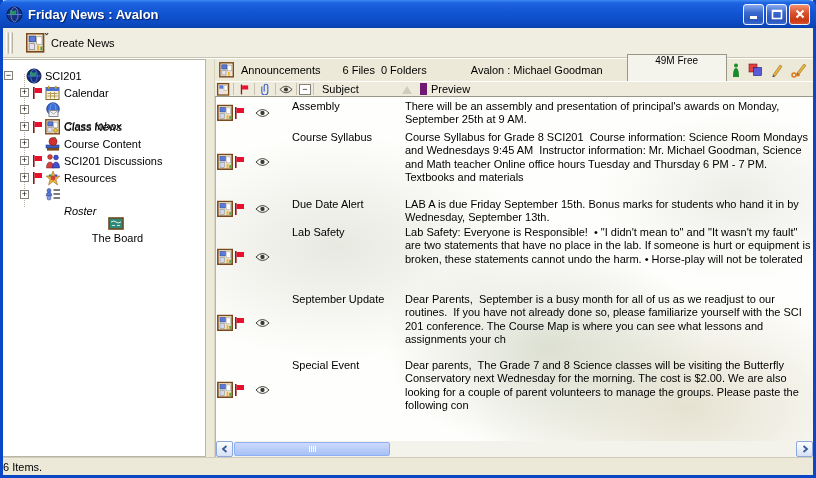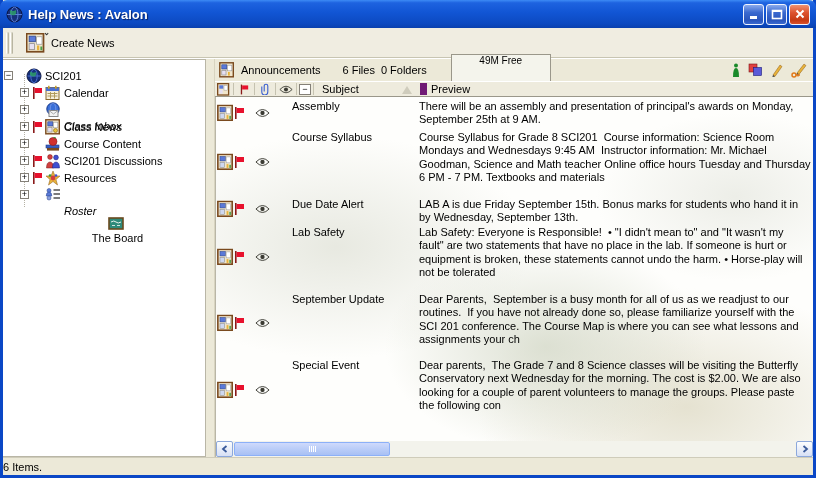--- a/index.html
+++ b/index.html
@@ -83,21 +83,21 @@
       radial-gradient(230px 150px at 330px 250px, rgba(210,215,198,.75), rgba(210,215,198,0) 70%),
       radial-gradient(280px 160px at 120px 150px, rgba(222,224,213,.7), rgba(222,224,213,0) 70%),
       radial-gradient(300px 170px at 470px 310px, rgba(223,219,198,.8), rgba(223,219,198,0) 70%),
       radial-gradient(200px 120px at 520px 100px, rgba(225,227,218,.6), rgba(225,227,218,0) 70%),
       #fefefc; }
   .row { position: relative; cursor: default; }
   .row .cell-icon { position: absolute; left: 1px; top: 50%; transform: translateY(-50%); }
   .row .cell-flag { position: absolute; left: 18px; top: 50%; transform: translateY(-50%); }
   .row .cell-eye  { position: absolute; left: 39px; top: 50%; transform: translateY(-50%); }
   .row .cell-subject { position: absolute; left: 76px; top: 3px; width: 122px; white-space: nowrap; }
-  .row .cell-preview { position: absolute; left: 203px; top: 3px; right: 2px; line-height: 13.4px;
+  .row .cell-preview { position: absolute; left: 189px; top: 3px; right: 2px; line-height: 13.4px;
     white-space: pre-wrap; overflow: hidden; }
   .r1 { height: 31px; } .r2 { height: 67px; } .r3 { height: 28px; }
   .r4 { height: 67px; } .r5 { height: 66px; } .r6 { height: 67px; }
 
   
   .hscroll { height: 16px; flex: 0 0 16px; background: #f3f3ec; display: flex; position: relative;
     border-left:1px solid #b9b6a6;}
   .sb-btn { width: 17px; height: 16px; border: 1px solid #8ca8dc; border-radius: 2px; background:
     linear-gradient(180deg,#fdfefe,#d7e0f5); display: flex; align-items: center; justify-content: center; }
   .sb-btn.right { position: absolute; right: 0; top: 0; }
@@ -119,21 +119,21 @@
 
   <div class="titlebar">
     <span>
       <svg width="17" height="17" viewBox="0 0 17 17">
         <circle cx="8.5" cy="8.5" r="7.5" fill="#16307c" stroke="#0a1440"></circle>
         <ellipse cx="8.5" cy="8.5" rx="3.5" ry="7.3" fill="none" stroke="#5b7fd8" stroke-width="1"></ellipse>
         <line x1="1.2" y1="8.5" x2="15.8" y2="8.5" stroke="#5b7fd8" stroke-width="1"></line>
         <path d="M4 4 q3 2 6 0 q1 3 -1 5 q-3 1 -5 -1 z" fill="#2e9e68" opacity=".85"></path>
       </svg>
     </span>
-    <span class="title">Help News : Avalon</span>
+    <span class="title">Friday News : Avalon</span>
     <span class="winbtn">
       <svg width="14" height="14" viewBox="0 0 14 14">
           <rect x="3" y="9" width="7" height="3" fill="#fff"></rect>
         </svg>
     </span>
     <span class="winbtn">
       <svg width="14" height="14" viewBox="0 0 14 14">
           <rect x="2.5" y="3.5" width="9" height="8" fill="none" stroke="#fff" stroke-width="1.6"></rect>
           <rect x="2.5" y="3" width="9" height="2" fill="#fff"></rect>
         </svg>
@@ -342,20 +342,21 @@
             <rect x="0.8" y="0.8" width="13.5" height="14" fill="#f1e6cc" stroke="#7a4a1e" stroke-width="1.4"></rect>
             <rect x="2.8" y="2.8" width="5" height="4.2" fill="#5b79d8" stroke="#27408b" stroke-width="0.6"></rect>
             <rect x="8.6" y="3.2" width="4.2" height="5.6" fill="#fff" stroke="#999" stroke-width="0.6"></rect>
             <rect x="2.8" y="8.4" width="4.2" height="4.6" fill="#e6e0f2" stroke="#888" stroke-width="0.6"></rect>
             <rect x="9" y="10" width="1.8" height="3.6" fill="#e8b33a"></rect>
           </svg>
         </span>
         <span class="ph-title">Announcements</span>
         <span class="ph-files">6 Files</span>
         <span class="ph-folders">0 Folders</span>
+        <span class="ph-account">Avalon : Michael Goodman</span>
         <span class="free-box">49M Free</span>
         <span class="ph-icons">
           <span>
             <svg width="8" height="14" viewBox="0 0 8 14">
                 <circle cx="4" cy="2.5" r="2" fill="#1a8a2a"></circle>
                 <path d="M1 14 q0 -9 3 -9 q3 0 3 9 z" fill="#1a8a2a"></path>
               </svg>
           </span>
           <span>
             <svg width="15" height="14" viewBox="0 0 15 14">

